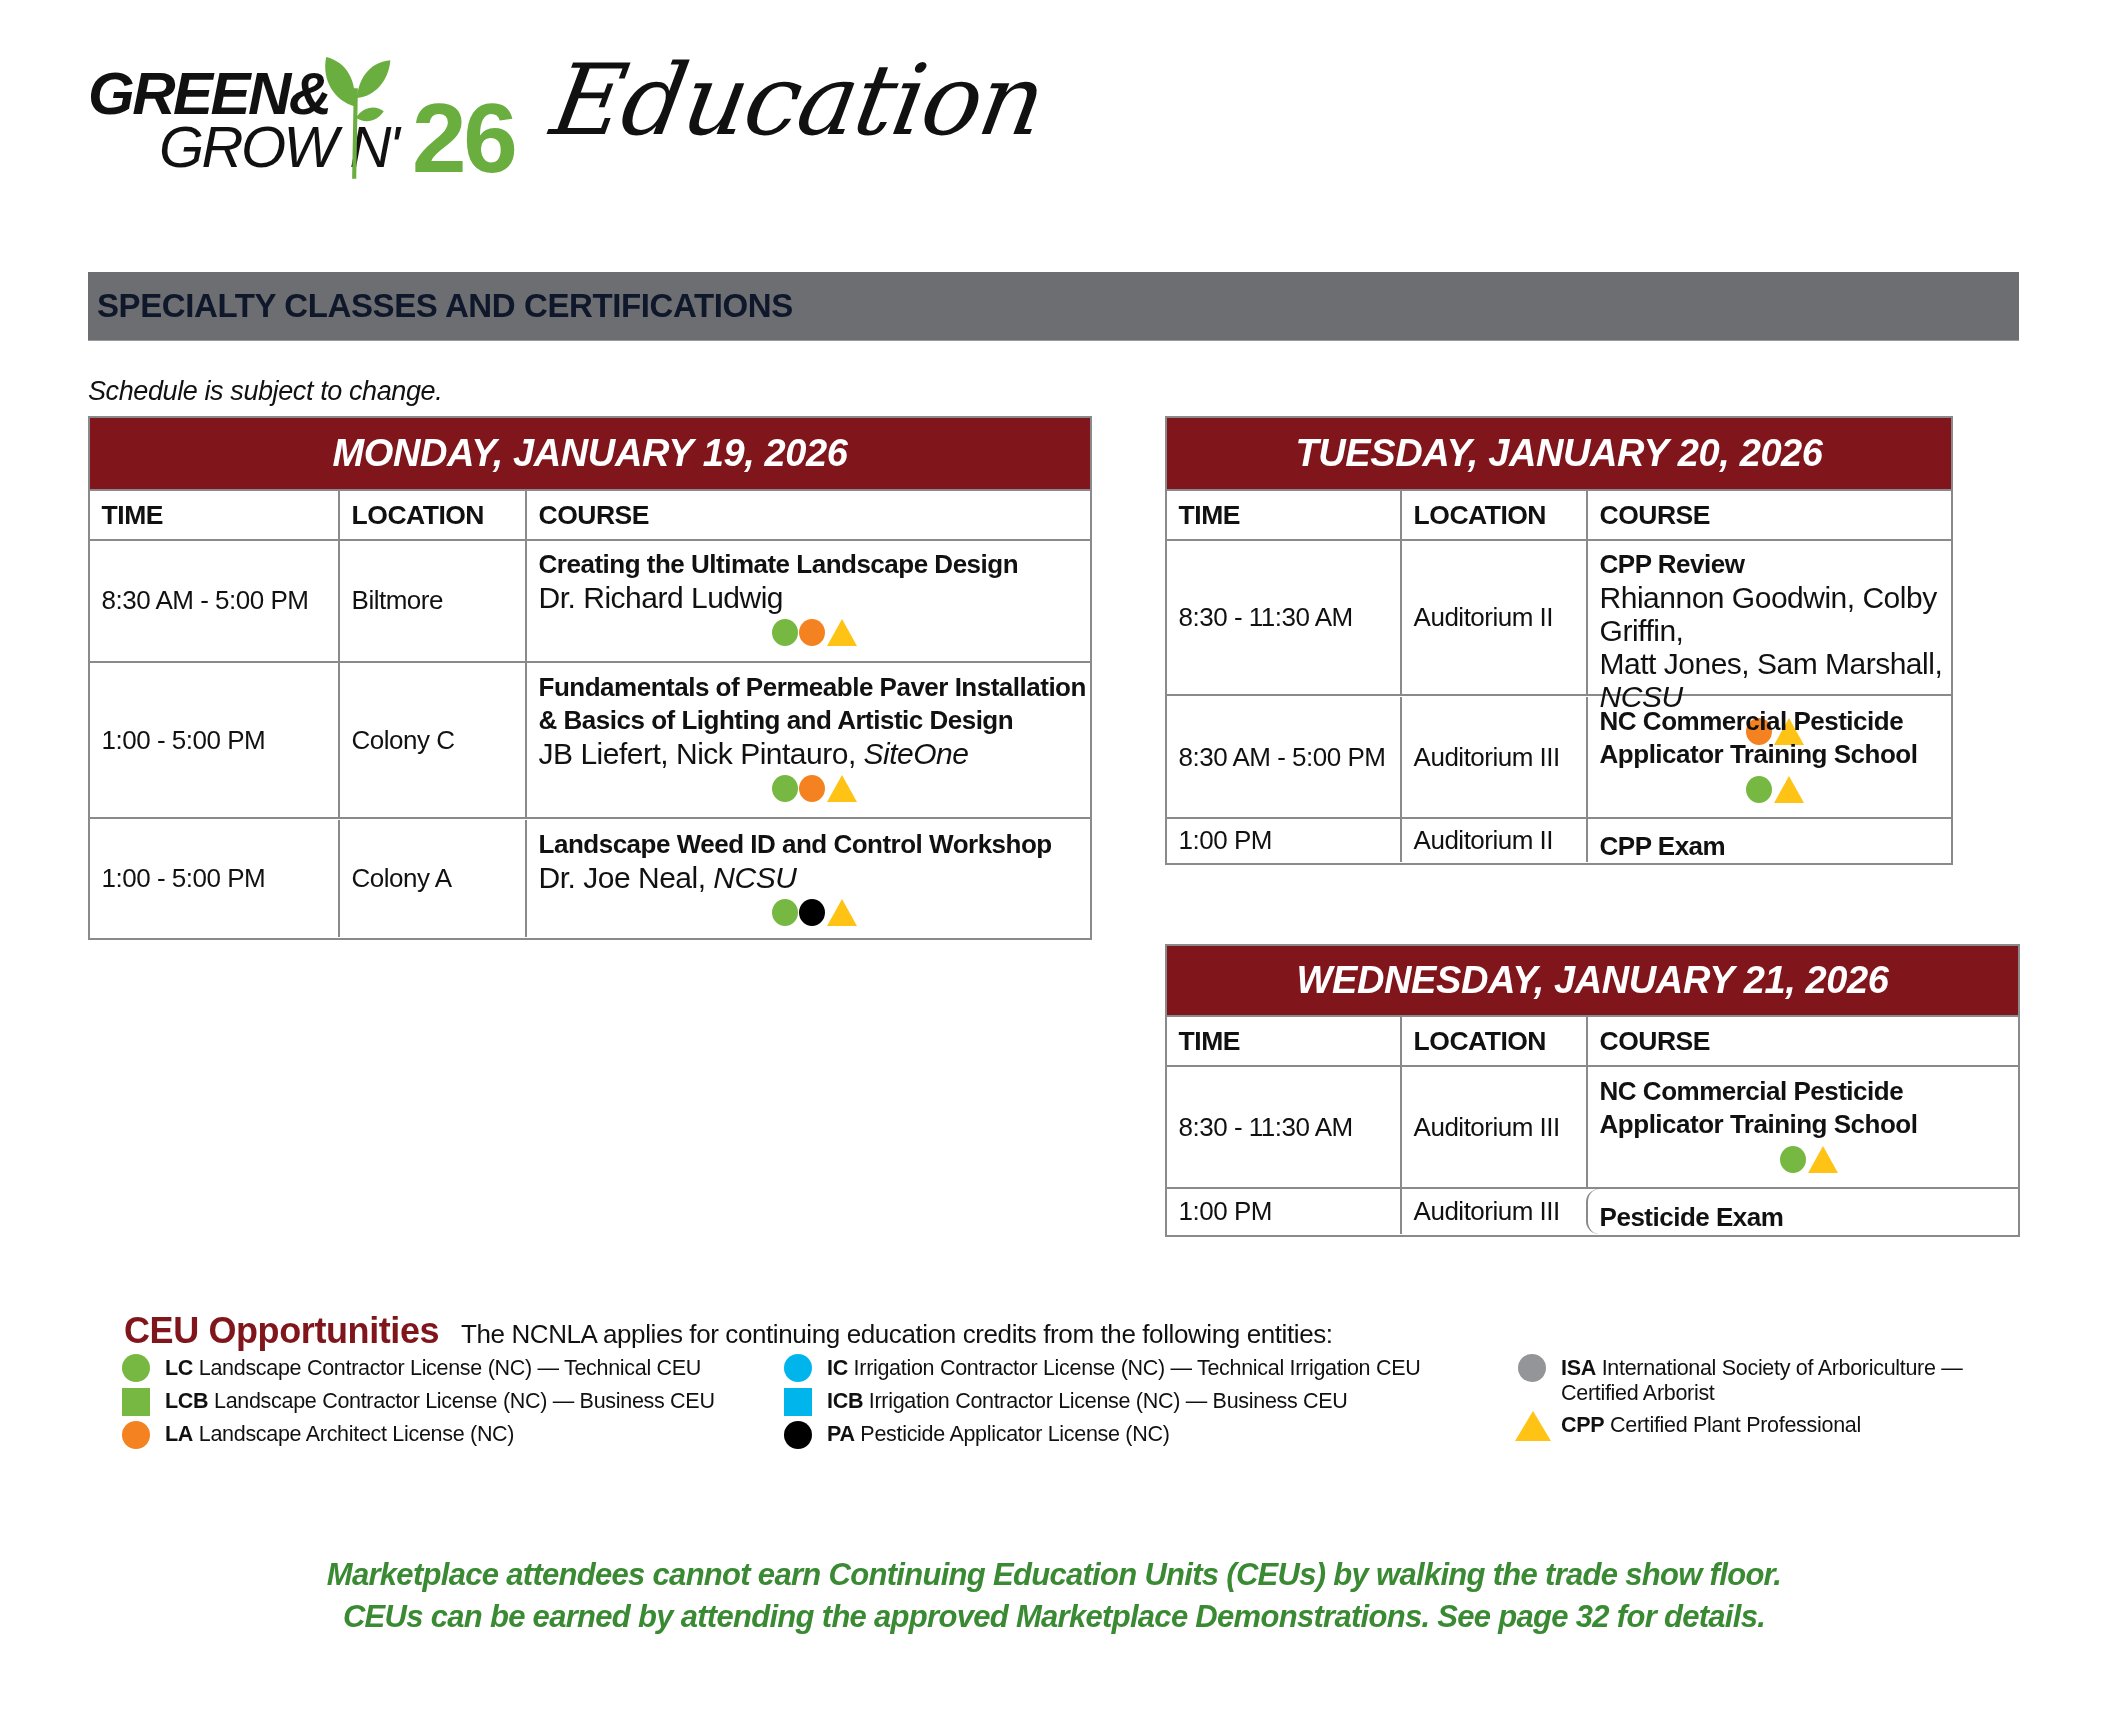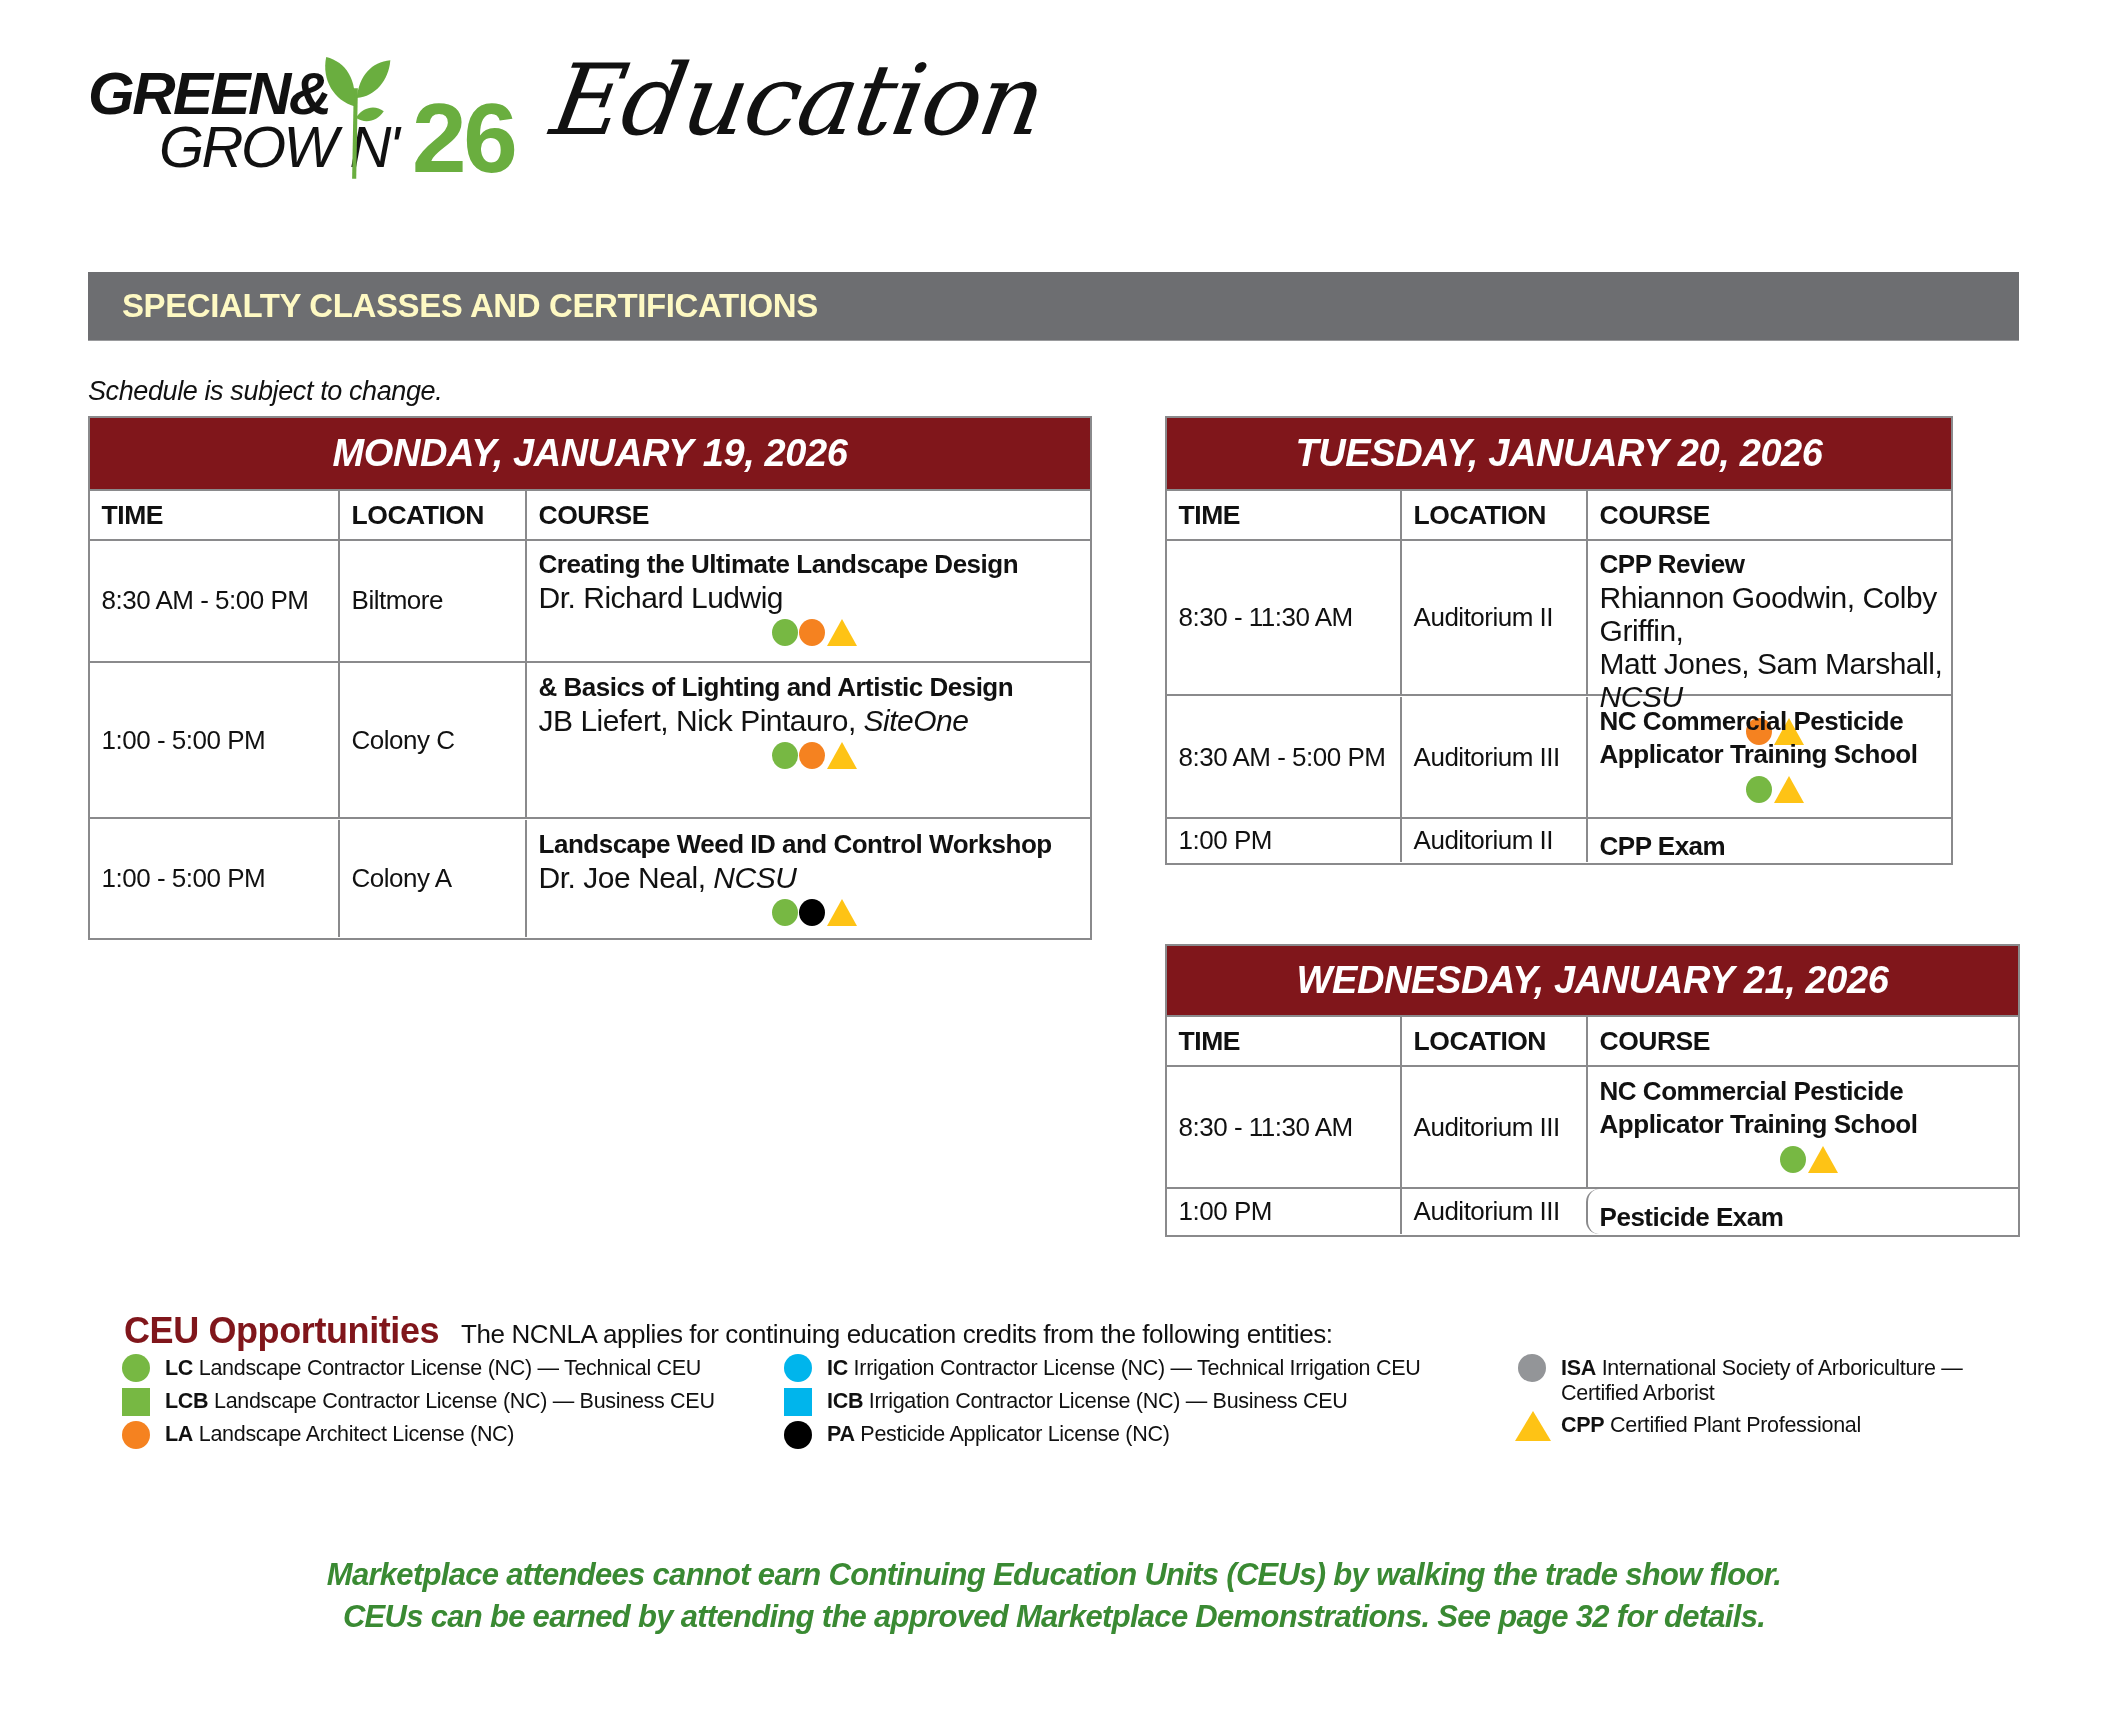--- a/index.html
+++ b/index.html
@@ -14,21 +14,21 @@
   .logo-26 { position: absolute; left: 412px; top: 89px; font-size: 98px; font-weight: 700; color: #6aae3f;
              font-family: "Liberation Sans", sans-serif; line-height: 1; letter-spacing: -3.3px; }
   .logo-sprout { position: absolute; left: 318px; top: 55px; width: 74px; height: 124px; }
   .logo-edu { position: absolute; left: 554px; top: 51px; font-family: "DejaVu Serif", serif; font-style: italic;
               font-size: 98px; color: #111; line-height: 1; letter-spacing: -1.7px; font-weight: 400;
               transform: skewX(-10deg); }
 
   
   .section-bar { position: absolute; left: 88px; top: 272px; width: 1931px; height: 69px; background: #6d6e71;
                  border-bottom: 1.7px solid #9a9b9d; box-sizing: border-box; }
-  .section-bar span { position: absolute; left: 34px; top: 15px; color: #fef9c3; font-weight: 700; font-size: 33px;
+  .section-bar span { position: absolute; left: 9px; top: 15px; color: #0f172a; font-weight: 700; font-size: 33px;
                       letter-spacing: -0.4px; }
 
   .note { position: absolute; left: 88px; top: 376px; font-size: 27px; font-style: italic; color: #111; letter-spacing: -0.4px; }
 
   
   .day-table { position: absolute; border: 2.5px solid #8a8a8c; box-sizing: border-box; background: #fff; }
   .day-head { position: absolute; left: 0; top: 0; right: 0; background: #80161b; color: #fff; text-align: center;
               font-weight: 700; font-style: italic; font-size: 38px; letter-spacing: -0.4px; box-sizing: border-box;
               border-bottom: 2.5px solid #8a8a8c; }
   .row { position: absolute; left: 0; right: 0; border-bottom: 2.5px solid #8a8a8c; box-sizing: border-box; }
@@ -101,20 +101,21 @@
         <span class="m circle" style="background:#f58220"></span>
         <span class="m tri"></span>
       </div>
     </div>
   </div>
 
   <div class="row" style="top:245px; height:156px;">
     <div class="cell" style="left:0; width:248px;">1:00 - 5:00 PM</div>
     <div class="cell divider" style="left:248px; width:187px;text-align:center;">Colony C</div>
     <div class="cell divider course" style="left:435px; right:0;">
+      <div class="title">Fundamentals of Permeable Paver Installation</div>
       <div class="title">&amp; Basics of Lighting and Artistic Design</div>
       <div class="people"><span>JB Liefert, Nick Pintauro, </span><i>SiteOne</i></div>
       <div class="markers">
         <span class="m circle" style="background:#77b843"></span>
         <span class="m circle" style="background:#f58220"></span>
         <span class="m tri"></span>
       </div>
     </div>
   </div>
 

